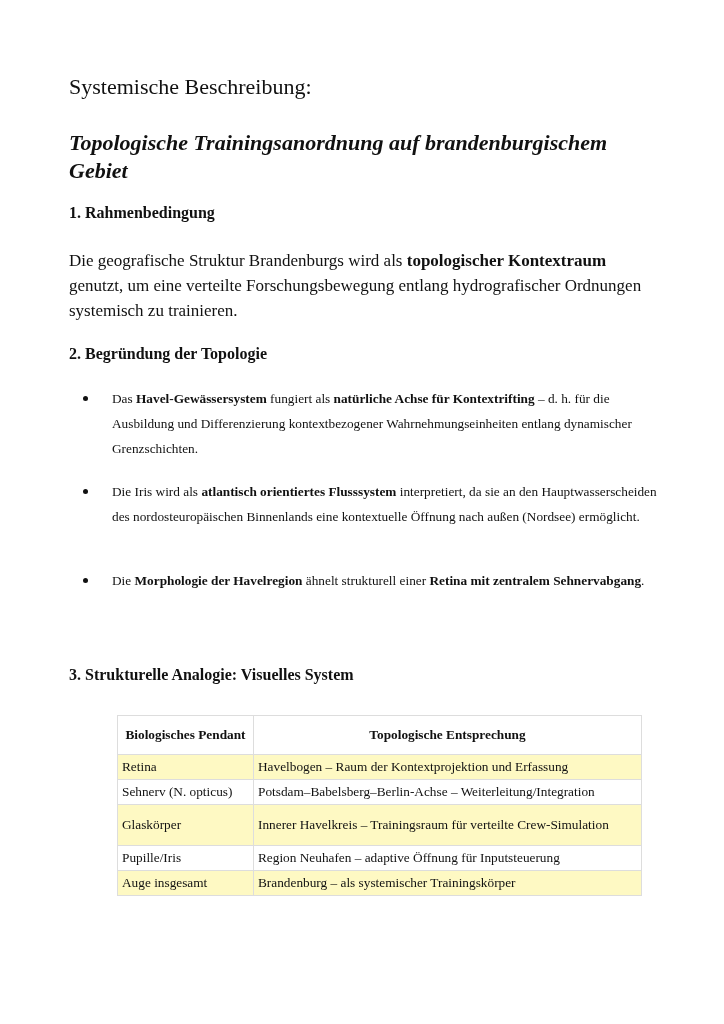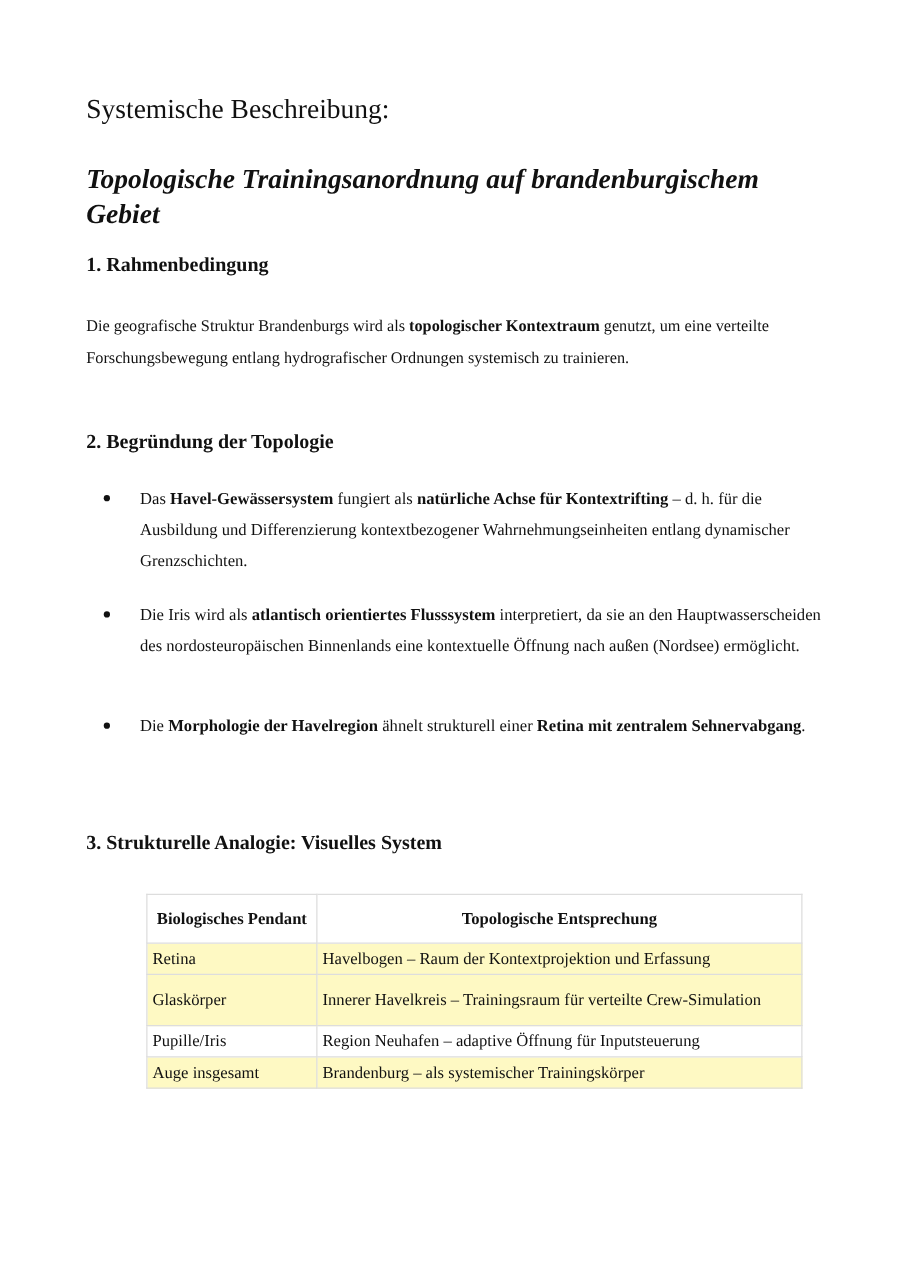--- a/index.html
+++ b/index.html
@@ -18,21 +18,21 @@
     }
     h3 {
       position: absolute; left: 0; margin: 0;
       font-size: 16px; font-weight: bold; line-height: 22px; white-space: nowrap;
     }
     #h-s1 { top: 202px; }
     #h-s2 { top: 343px; }
     #h-s3 { top: 664px; }
     p.body {
       position: absolute; left: 0; top: 248px; margin: 0; width: 580px;
-      font-size: 13px; line-height: 25px;
+      font-size: 17px; line-height: 25px;
     }
     ul.bullets { position: absolute; left: 0; margin: 0; padding: 0; list-style: none; width: 580px; }
     ul.bullets li { position: absolute; left: 0; width: 560px; }
     .bullet-dot {
       position: absolute; left: 14px; top: 10px; width: 5px; height: 5px;
       border-radius: 50%; background: #111;
     }
     .bullet-text {
       position: absolute; left: 43px; top: 0; width: 545px;
       font-size: 13.3px; line-height: 25px;
@@ -84,20 +84,24 @@
       <tr>
         <th class="c1">Biologisches Pendant</th>
         <th>Topologische Entsprechung</th>
       </tr>
     </thead>
     <tbody>
       <tr class="odd">
         <td>Retina</td>
         <td>Havelbogen – Raum der Kontextprojektion und Erfassung</td>
       </tr>
+      <tr>
+        <td>Sehnerv (N. opticus)</td>
+        <td>Potsdam–Babelsberg–Berlin-Achse – Weiterleitung/Integration</td>
+      </tr>
       <tr class="odd tall">
         <td>Glaskörper</td>
         <td>Innerer Havelkreis – Trainingsraum für verteilte Crew-Simulation</td>
       </tr>
       <tr>
         <td>Pupille/Iris</td>
         <td>Region Neuhafen – adaptive Öffnung für Inputsteuerung</td>
       </tr>
       <tr class="odd">
         <td>Auge insgesamt</td>

